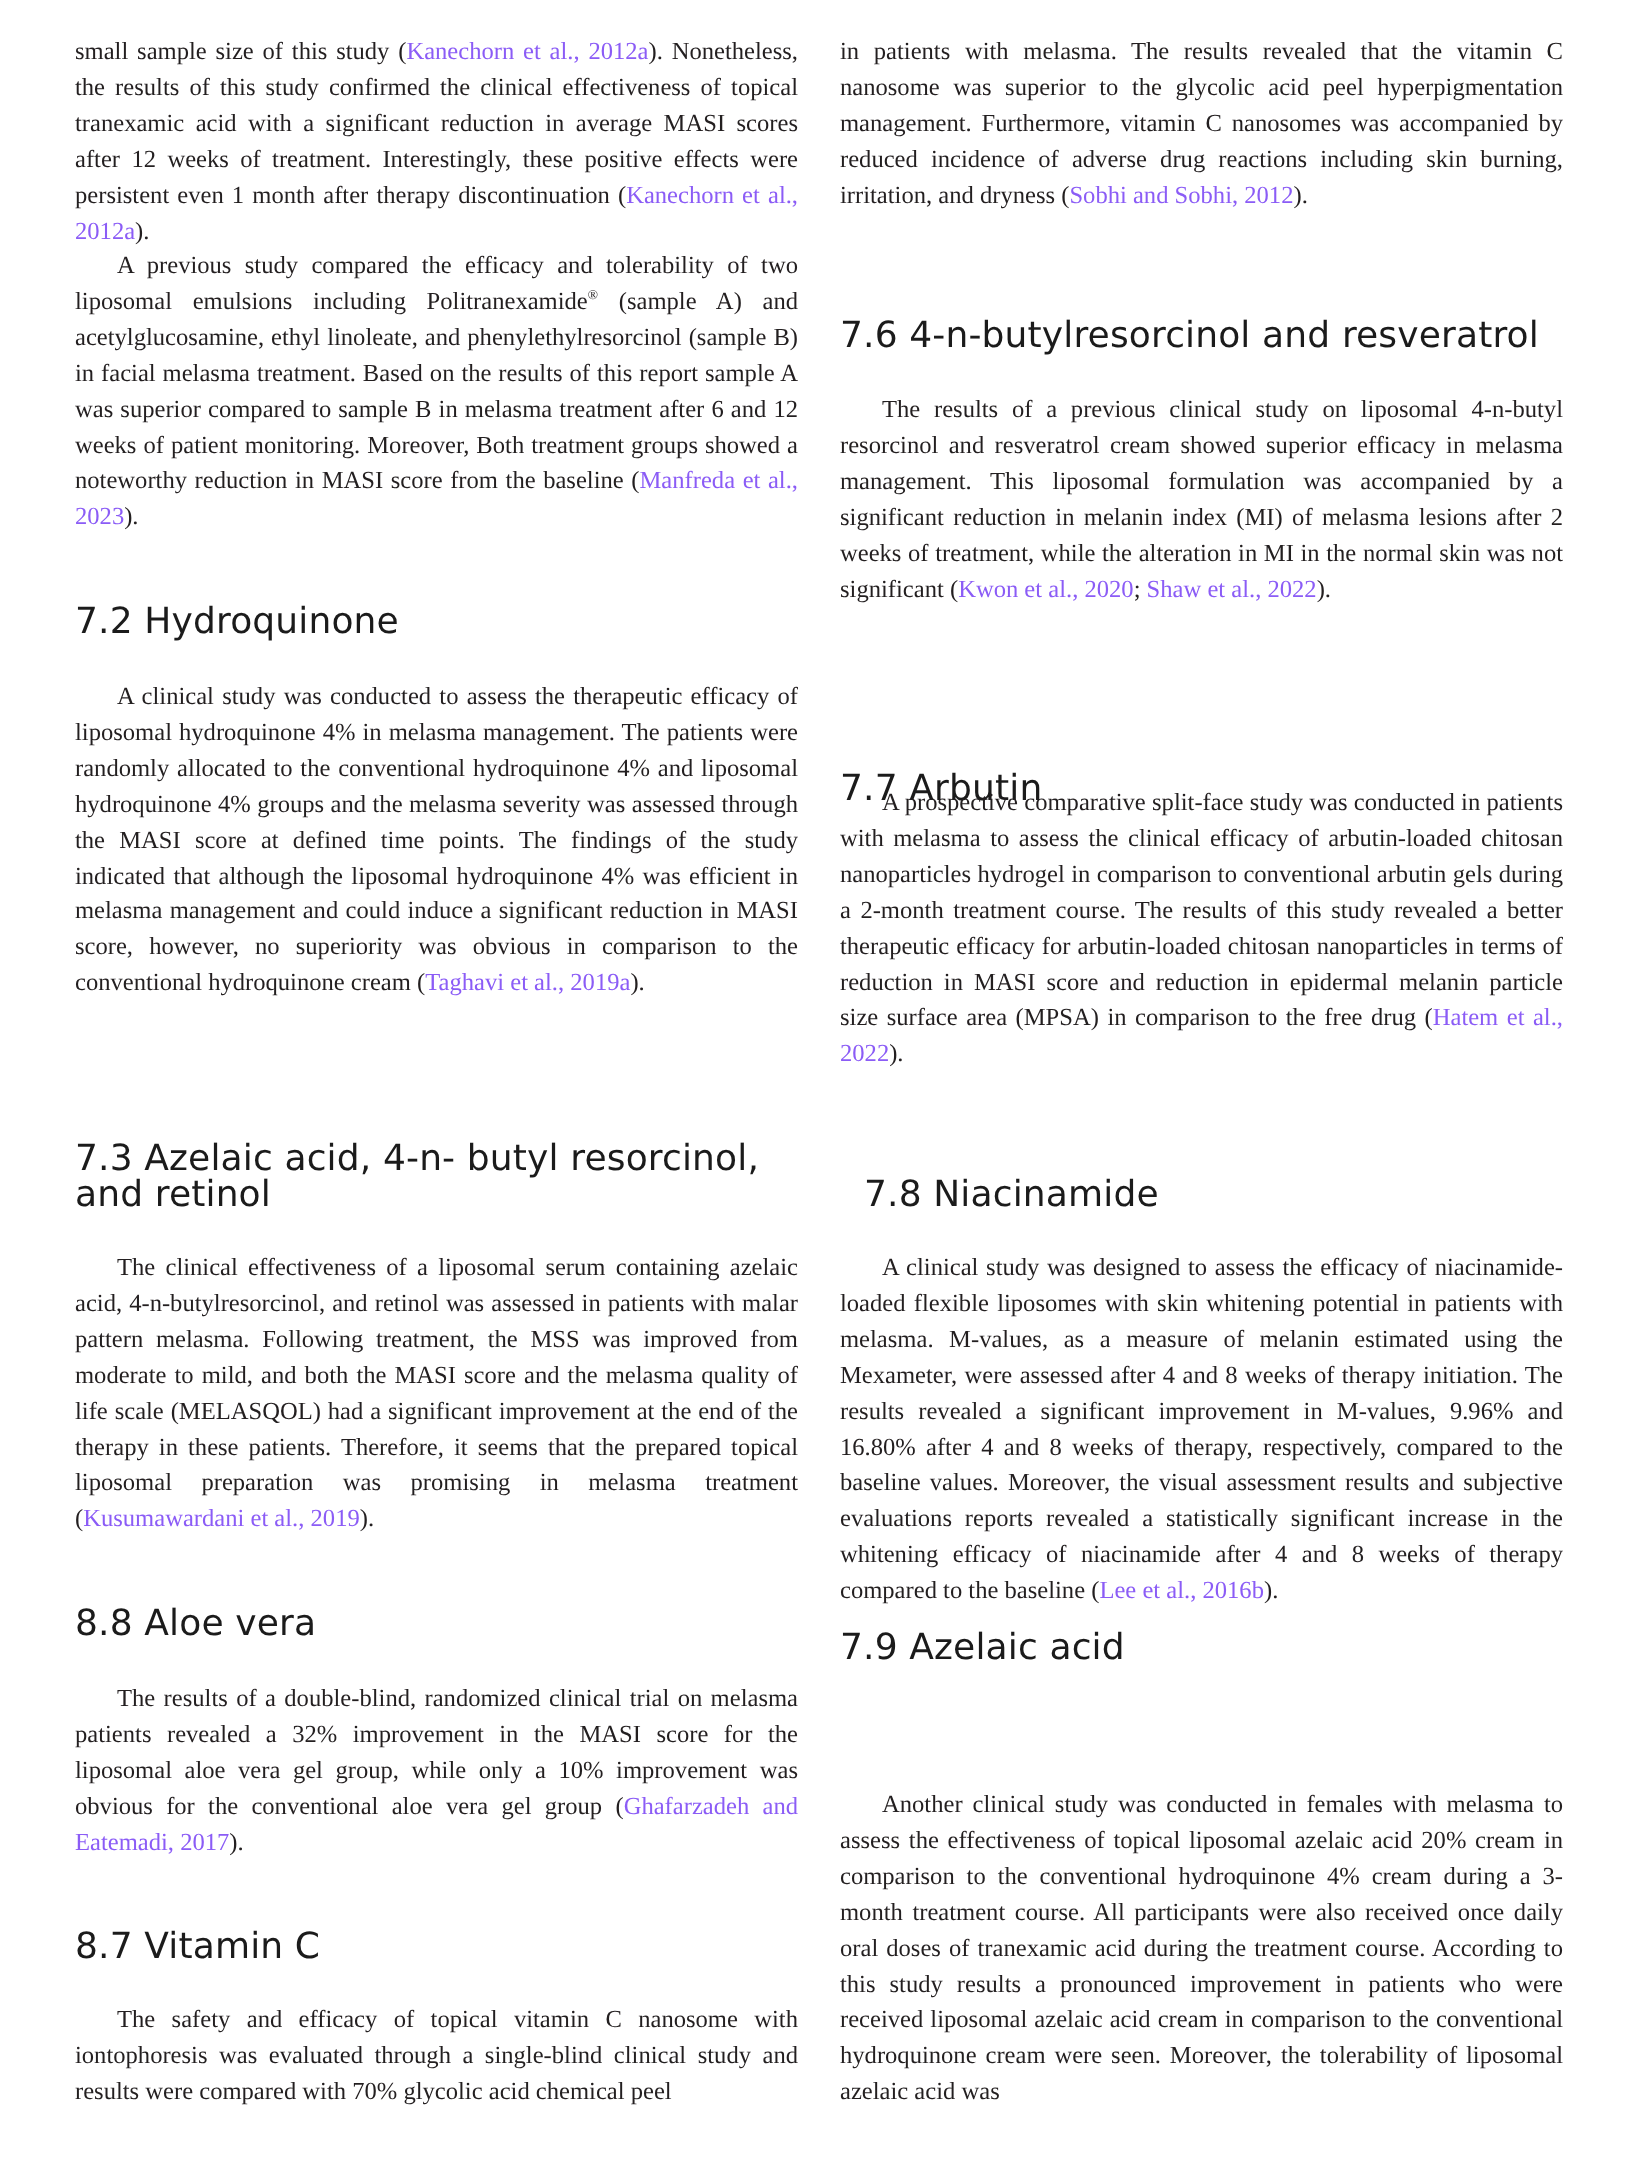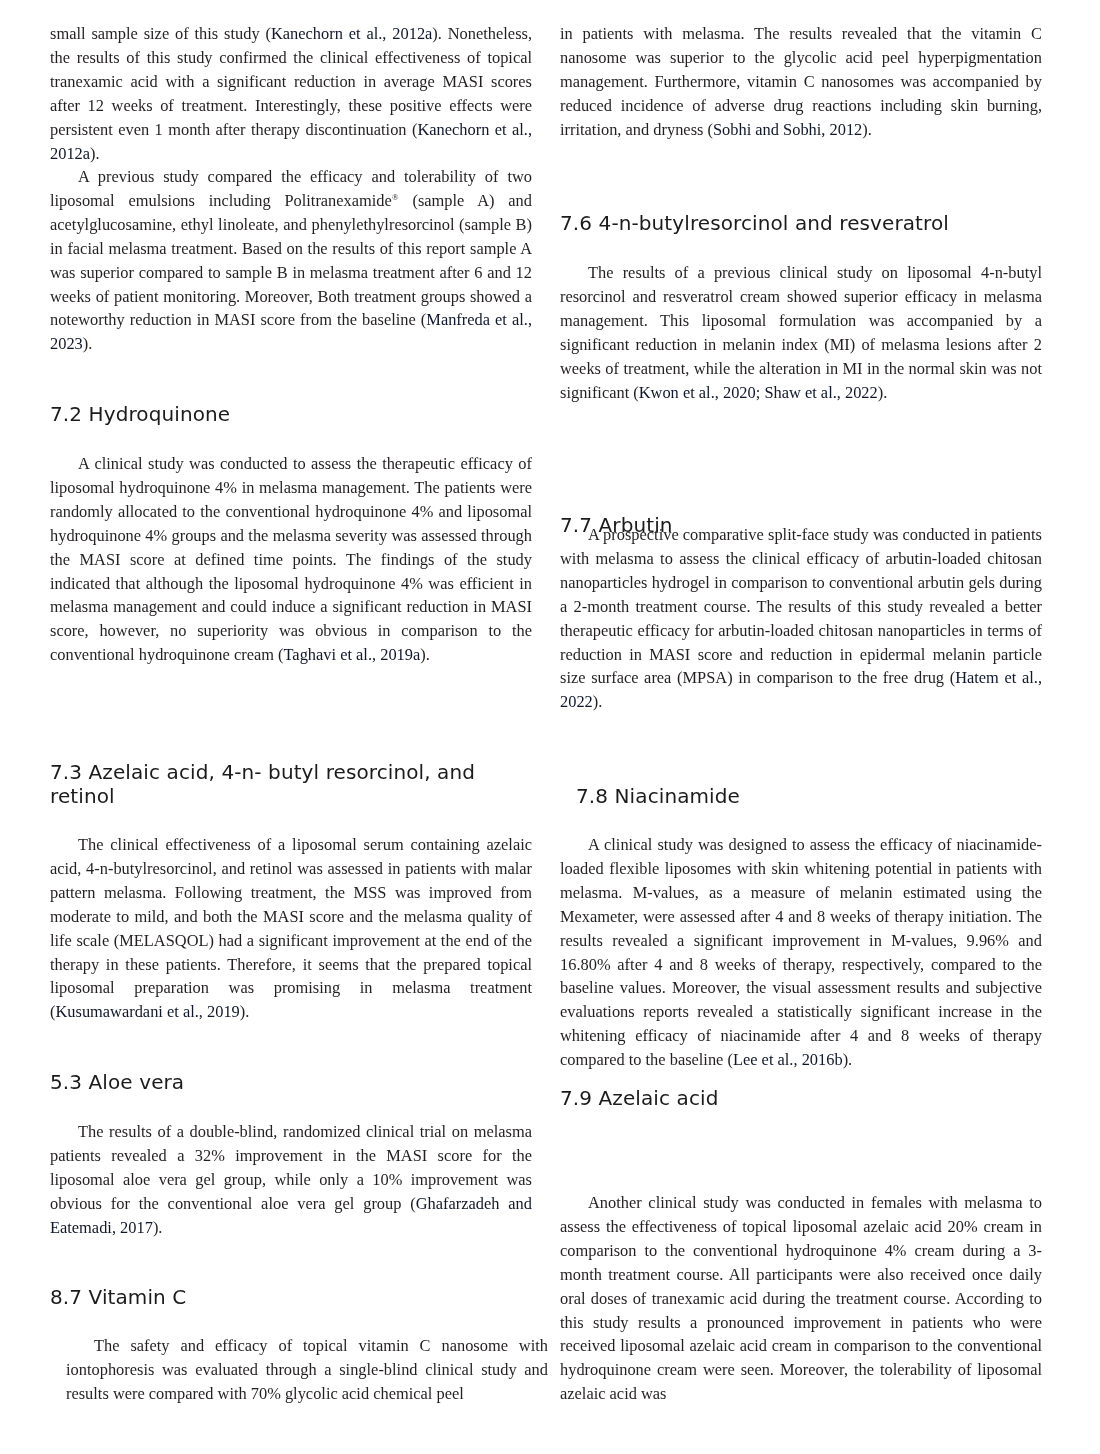--- a/index.html
+++ b/index.html
@@ -6,42 +6,42 @@
     body { width: 1100px; height: 1454px; position: relative; overflow: hidden; }
     .col {
       position: absolute; top: 22px; width: 482px;
       font-family: "Liberation Serif", "DejaVu Serif", serif;
       font-size: 16.4px; line-height: 23.9px; color: #231f20;
     }
     .col-left { left: 50px; }
     .col-right { left: 560px; }
     p.para { margin: 0; text-align: justify; text-indent: 0; }
     p.para.indent { text-indent: 28px; }
-    a.cite { color: #0f172a; text-decoration: none; }
+    a.cite { color: #8b5cf6; text-decoration: none; }
     h2.sec {
       font-family: "DejaVu Sans", "Liberation Sans", sans-serif;
-      font-weight: normal; font-size: 20px; line-height: 24px;
+      font-weight: normal; font-size: 24px; line-height: 24px;
       color: #1b1b1b; margin: 0; letter-spacing: 0.1px;
     }
     .sup { font-size: 9px; vertical-align: super; line-height: 0; }
   </style>
 </head>
 <body>
 
 <div class="col col-left">
     <p class="para" style="position: absolute; left: 0px; width: 100%; top: 0px;"><span>small sample size of this study (</span><a class="cite">Kanechorn et al., 2012a</a><span>). Nonetheless, the results of this study confirmed the clinical effectiveness of topical tranexamic acid with a significant reduction in average MASI scores after 12 weeks of treatment. Interestingly, these positive effects were persistent even 1 month after therapy discontinuation (</span><a class="cite">Kanechorn et al., 2012a</a><span>).</span></p>
     <p class="para indent" style="position: absolute; left: 0px; width: 100%; top: 143px;"><span>A previous study compared the efficacy and tolerability of two liposomal emulsions including Politranexamide</span><span class="sup">®</span><span> (sample A) and acetylglucosamine, ethyl linoleate, and phenylethylresorcinol (sample B) in facial melasma treatment. Based on the results of this report sample A was superior compared to sample B in melasma treatment after 6 and 12 weeks of patient monitoring. Moreover, Both treatment groups showed a noteworthy reduction in MASI score from the baseline (</span><a class="cite">Manfreda et al., 2023</a><span>).</span></p>
     <h2 class="sec" style="position: absolute; left: 0px; width: 100%; top: 380px;">7.2 Hydroquinone</h2>
     <p class="para indent" style="position: absolute; left: 0px; width: 100%; top: 430px;"><span>A clinical study was conducted to assess the therapeutic efficacy of liposomal hydroquinone 4% in melasma management. The patients were randomly allocated to the conventional hydroquinone 4% and liposomal hydroquinone 4% groups and the melasma severity was assessed through the MASI score at defined time points. The findings of the study indicated that although the liposomal hydroquinone 4% was efficient in melasma management and could induce a significant reduction in MASI score, however, no superiority was obvious in comparison to the conventional hydroquinone cream (</span><a class="cite">Taghavi et al., 2019a</a><span>).</span></p>
     <h2 class="sec" style="position: absolute; left: 0px; width: 100%; top: 738px;">7.3 Azelaic acid, 4-n- butyl resorcinol, and retinol</h2>
     <p class="para indent" style="position: absolute; left: 0px; width: 100%; top: 811px;"><span>The clinical effectiveness of a liposomal serum containing azelaic acid, 4-n-butylresorcinol, and retinol was assessed in patients with malar pattern melasma. Following treatment, the MSS was improved from moderate to mild, and both the MASI score and the melasma quality of life scale (MELASQOL) had a significant improvement at the end of the therapy in these patients. Therefore, it seems that the prepared topical liposomal preparation was promising in melasma treatment (</span><a class="cite">Kusumawardani et al., 2019</a><span>).</span></p>
-    <h2 class="sec" style="position: absolute; left: 0px; width: 100%; top: 1048px;">5.3 Aloe vera</h2>
+    <h2 class="sec" style="position: absolute; left: 0px; width: 100%; top: 1048px;">8.8 Aloe vera</h2>
     <p class="para indent" style="position: absolute; left: 0px; width: 100%; top: 1098px;"><span>The results of a double-blind, randomized clinical trial on melasma patients revealed a 32% improvement in the MASI score for the liposomal aloe vera gel group, while only a 10% improvement was obvious for the conventional aloe vera gel group (</span><a class="cite">Ghafarzadeh and Eatemadi, 2017</a><span>).</span></p>
     <h2 class="sec" style="position: absolute; left: 0px; width: 100%; top: 1263px;">8.7 Vitamin C</h2>
-    <p class="para indent" style="position: absolute; left: 16px; width: 100%; top: 1312px;"><span>The safety and efficacy of topical vitamin C nanosome with iontophoresis was evaluated through a single-blind clinical study and results were compared with 70% glycolic acid chemical peel</span></p>
+    <p class="para indent" style="position: absolute; left: 0px; width: 100%; top: 1312px;"><span>The safety and efficacy of topical vitamin C nanosome with iontophoresis was evaluated through a single-blind clinical study and results were compared with 70% glycolic acid chemical peel</span></p>
   </div>
 <div class="col col-right">
     <p class="para" style="position: absolute; left: 0px; width: 100%; top: 0px;"><span>in patients with melasma. The results revealed that the vitamin C nanosome was superior to the glycolic acid peel hyperpigmentation management. Furthermore, vitamin C nanosomes was accompanied by reduced incidence of adverse drug reactions including skin burning, irritation, and dryness (</span><a class="cite">Sobhi and Sobhi, 2012</a><span>).</span></p>
     <h2 class="sec" style="position: absolute; left: 0px; width: 100%; top: 189px;">7.6 4-n-butylresorcinol and resveratrol</h2>
     <p class="para indent" style="position: absolute; left: 0px; width: 100%; top: 239px;"><span>The results of a previous clinical study on liposomal 4-n-butyl resorcinol and resveratrol cream showed superior efficacy in melasma management. This liposomal formulation was accompanied by a significant reduction in melanin index (MI) of melasma lesions after 2 weeks of treatment, while the alteration in MI in the normal skin was not significant (</span><a class="cite">Kwon et al., 2020</a><span>; </span><a class="cite">Shaw et al., 2022</a><span>).</span></p>
     <h2 class="sec" style="position: absolute; left: 0px; width: 100%; top: 451px; margin-top: 40px;">7.7 Arbutin</h2>
     <p class="para indent" style="position: absolute; left: 0px; width: 100%; top: 501px;"><span>A prospective comparative split-face study was conducted in patients with melasma to assess the clinical efficacy of arbutin-loaded chitosan nanoparticles hydrogel in comparison to conventional arbutin gels during a 2-month treatment course. The results of this study revealed a better therapeutic efficacy for arbutin-loaded chitosan nanoparticles in terms of reduction in MASI score and reduction in epidermal melanin particle size surface area (MPSA) in comparison to the free drug (</span><a class="cite">Hatem et al., 2022</a><span>).</span></p>
     <h2 class="sec" style="position: absolute; left: 16px; width: 100%; top: 762px;">7.8 Niacinamide</h2>
     <p class="para indent" style="position: absolute; left: 0px; width: 100%; top: 811px;"><span>A clinical study was designed to assess the efficacy of niacinamide-loaded flexible liposomes with skin whitening potential in patients with melasma. M-values, as a measure of melanin estimated using the Mexameter, were assessed after 4 and 8 weeks of therapy initiation. The results revealed a significant improvement in M-values, 9.96% and 16.80% after 4 and 8 weeks of therapy, respectively, compared to the baseline values. Moreover, the visual assessment results and subjective evaluations reports revealed a statistically significant increase in the whitening efficacy of niacinamide after 4 and 8 weeks of therapy compared to the baseline (</span><a class="cite">Lee et al., 2016b</a><span>).</span></p>
     <h2 class="sec" style="position: absolute; left: 0px; width: 100%; top: 1064px;">7.9 Azelaic acid</h2>

